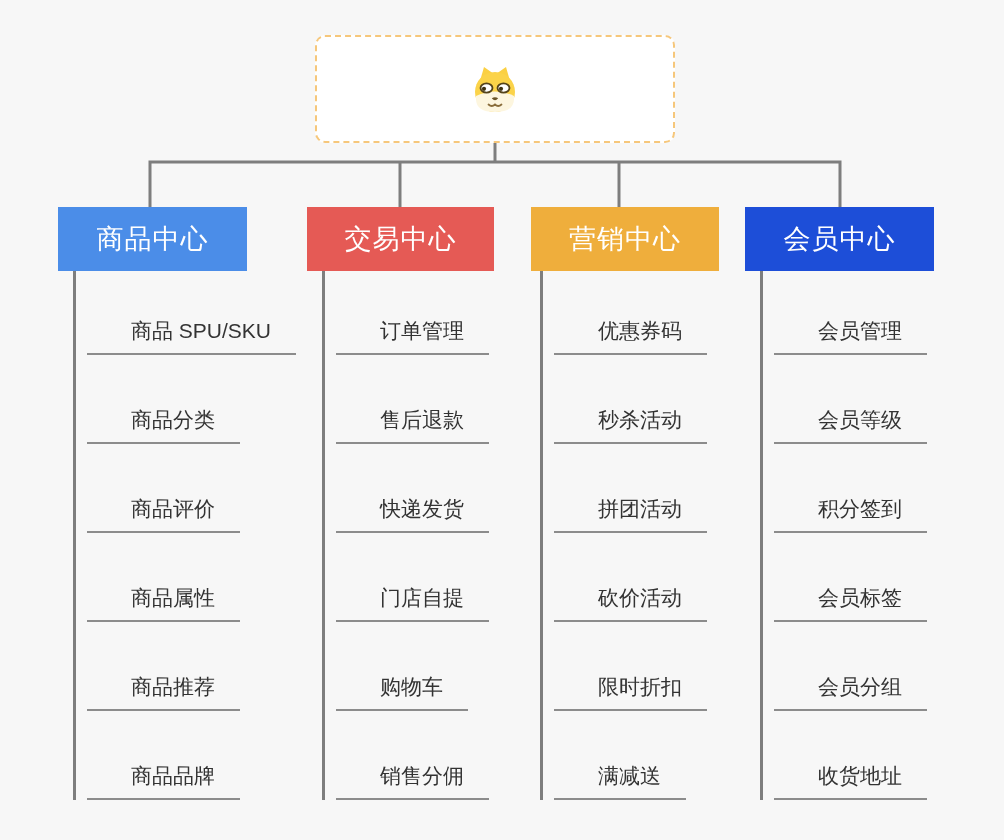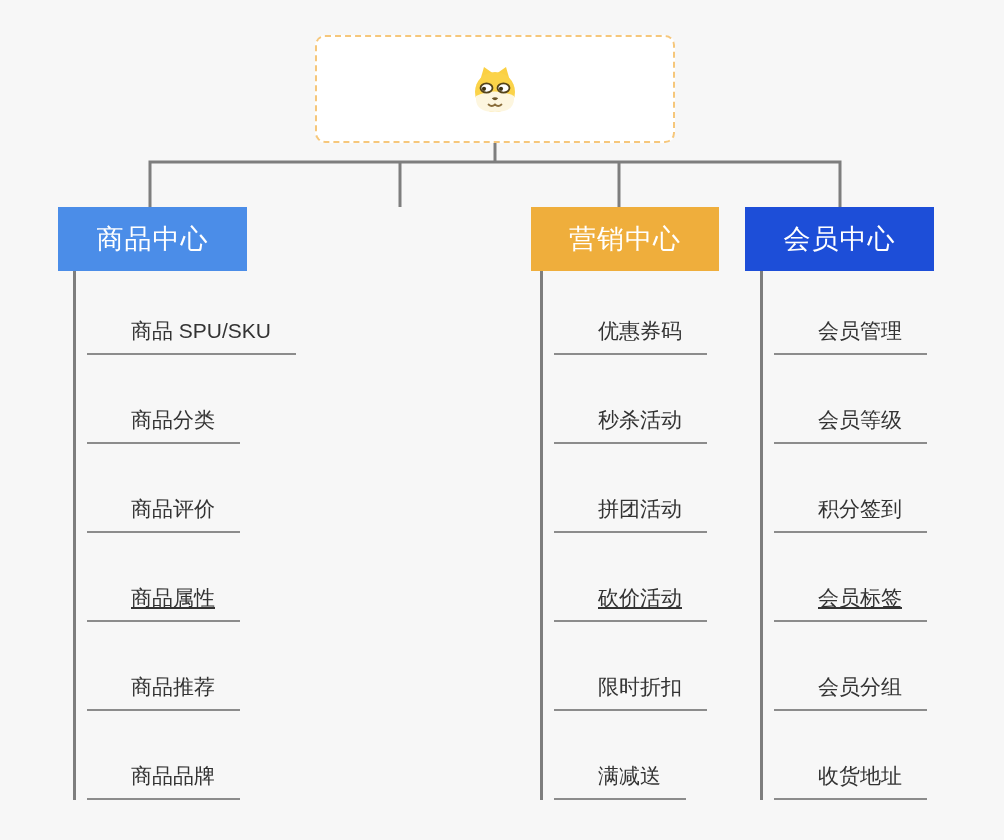--- a/index.html
+++ b/index.html
@@ -48,21 +48,21 @@
     position:absolute;left:29px;transform:translateY(-100%);
     white-space:nowrap;width:max-content;
     padding:0 25px 8px 44px;
     border-bottom:2px solid var(--underline);
     font-size:21px;color:var(--text);
     cursor:pointer;
   }
   .leaf-1{top:148px;}
   .leaf-2{top:237px;}
   .leaf-3{top:326px;}
-  .leaf-4{top:415px;text-decoration:underline;}
+  .leaf-4{top:415px;}
   .leaf-5{top:504px;}
   .leaf-6{top:593px;}
 </style>
 </head>
 <body>
 
 <div class="canvas">
 
   <svg class="connectors" width="1004" height="840" viewBox="0 0 1004 840" aria-hidden="true">
     <path d="M495 143 L495 162"></path>
@@ -92,20 +92,30 @@
     <div class="branch-box" style="background: rgb(75, 141, 232);">商品中心</div>
     <div class="trunk"></div>
     <div class="leaf leaf-1">商品 SPU/SKU</div>
     <div class="leaf leaf-2">商品分类</div>
     <div class="leaf leaf-3">商品评价</div>
     <div class="leaf leaf-4">商品属性</div>
     <div class="leaf leaf-5">商品推荐</div>
     <div class="leaf leaf-6">商品品牌</div>
   </div>
 
+  <div class="branch branch-2">
+    <div class="branch-box" style="background: rgb(229, 90, 85);">交易中心</div>
+    <div class="trunk"></div>
+    <div class="leaf leaf-1">订单管理</div>
+    <div class="leaf leaf-2">售后退款</div>
+    <div class="leaf leaf-3">快递发货</div>
+    <div class="leaf leaf-4">门店自提</div>
+    <div class="leaf leaf-5">购物车</div>
+    <div class="leaf leaf-6">销售分佣</div>
+  </div>
 
   <div class="branch branch-3">
     <div class="branch-box" style="background: rgb(239, 174, 60); margin-left: 6px;">营销中心</div>
     <div class="trunk"></div>
     <div class="leaf leaf-1">优惠券码</div>
     <div class="leaf leaf-2">秒杀活动</div>
     <div class="leaf leaf-3">拼团活动</div>
     <div class="leaf leaf-4">砍价活动</div>
     <div class="leaf leaf-5">限时折扣</div>
     <div class="leaf leaf-6">满减送</div>

